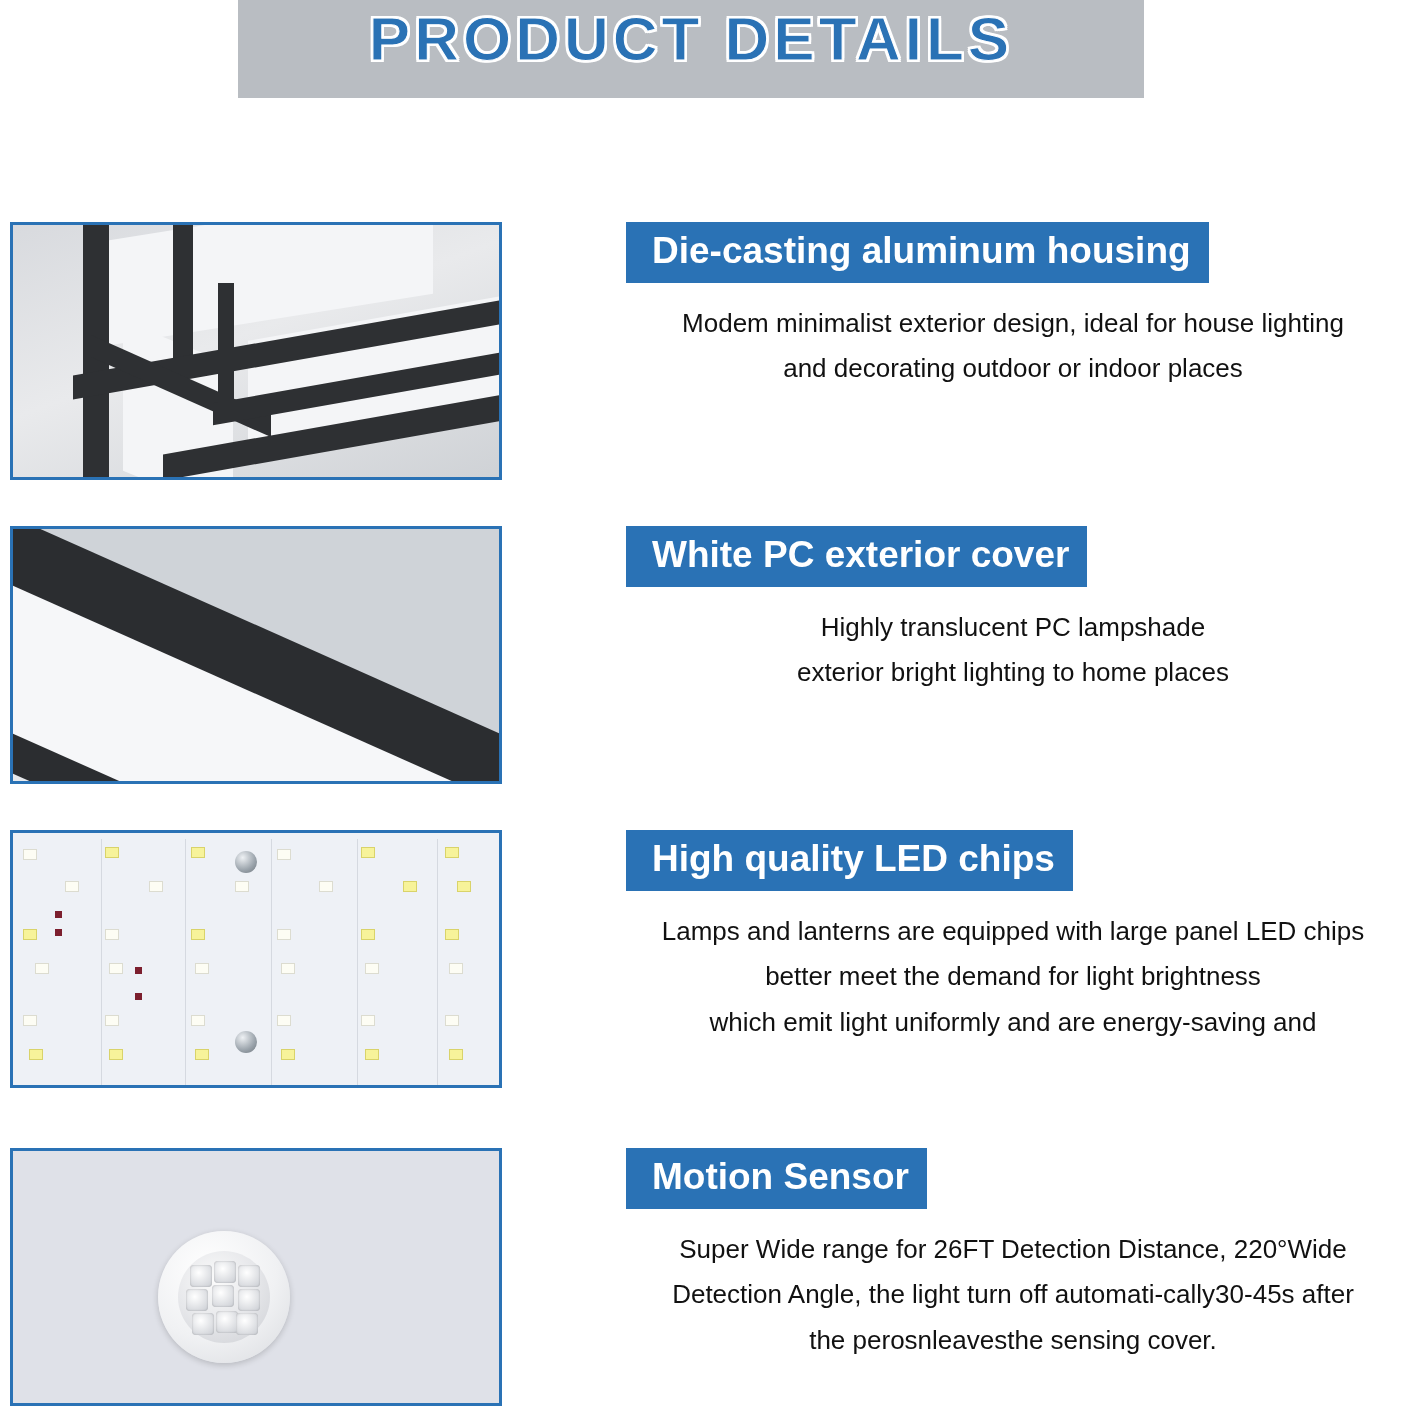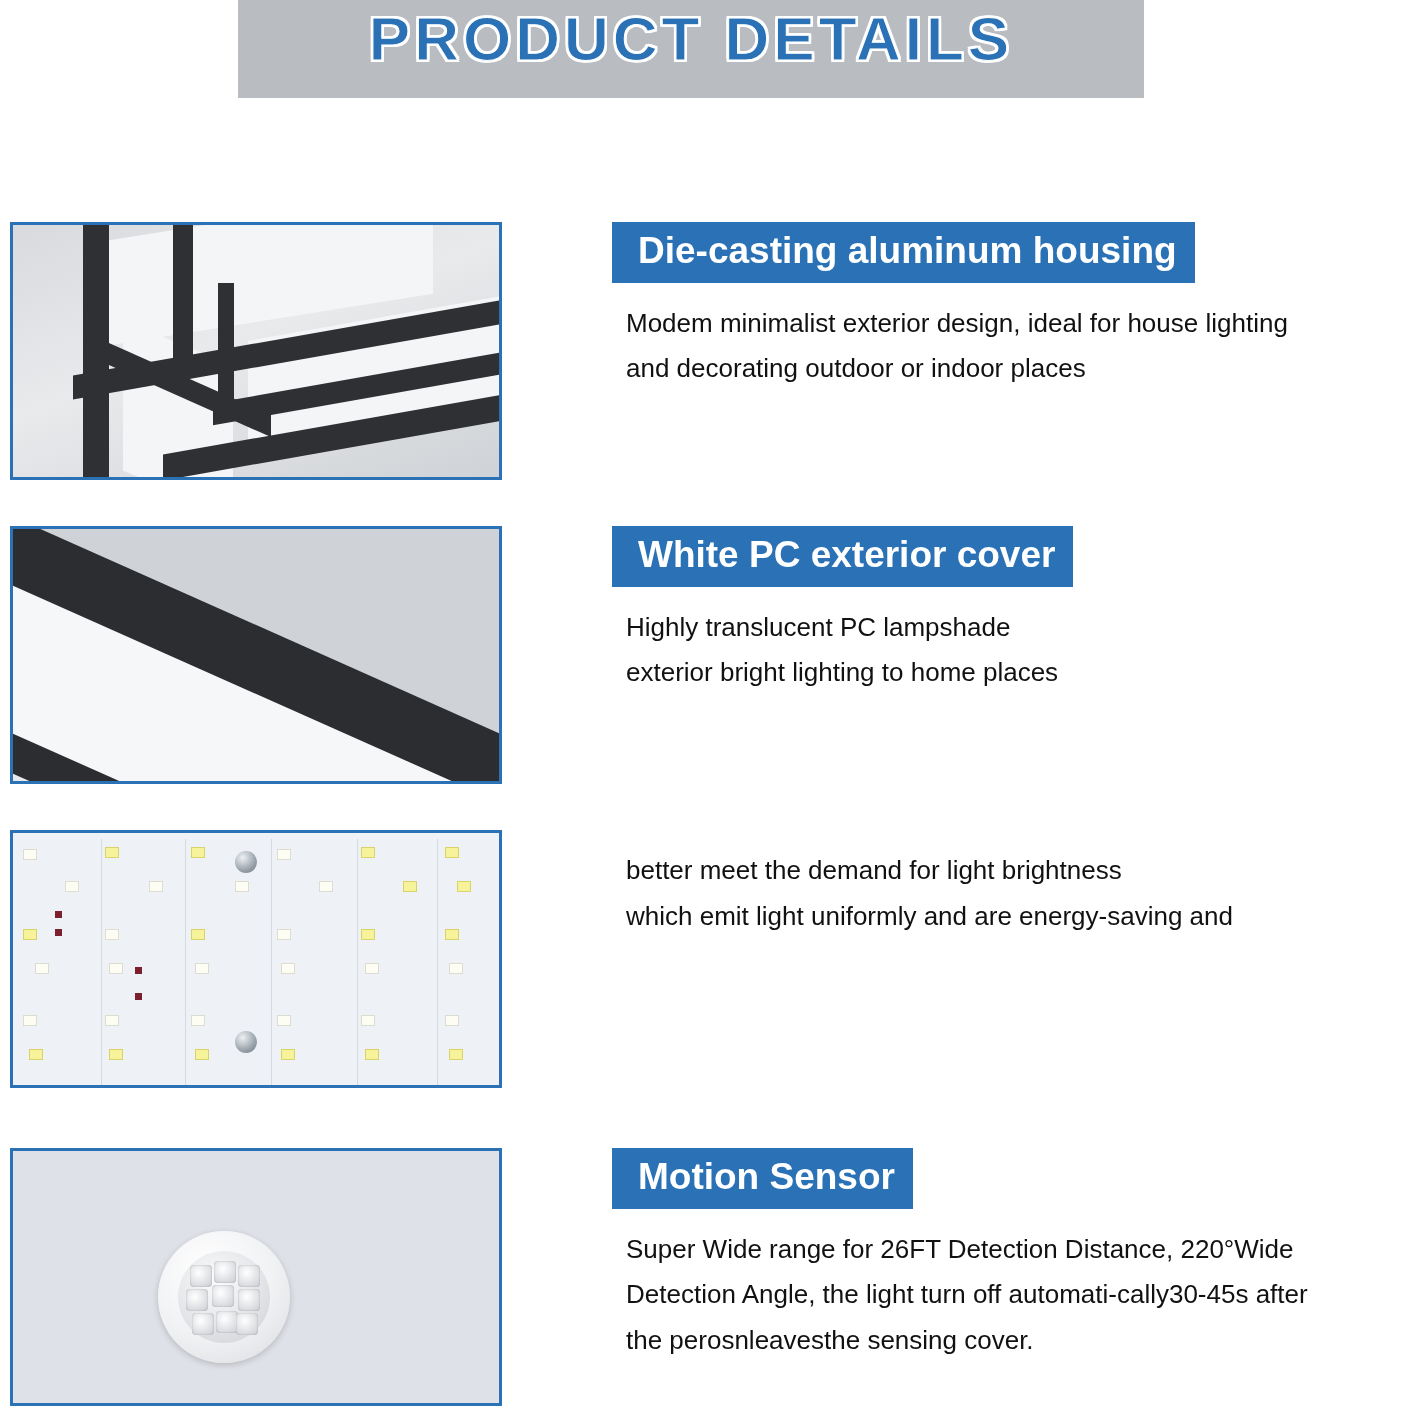--- a/index.html
+++ b/index.html
@@ -56,41 +56,41 @@
     position: absolute;
     left: 10px;
     width: 492px;
     border: 3px solid #2a72b5;
     box-sizing: border-box;
     overflow: hidden;
     background: #ddd;
   }
   .text-col {
     position: absolute;
-    left: 612px;
+    left: 626px;
     width: 760px;
   }
   .feature-title {
     display: inline-block;
     background: #2a72b5;
     color: #ffffff;
     font-size: 37px;
     font-weight: bold;
     padding: 10px 18px 12px 26px;
     line-height: 1.05;
     white-space: nowrap;
   }
   .feature-body {
     font-size: 26px;
     color: #111111;
     line-height: 1.75;
     margin-top: 18px;
     padding-left: 14px;
   }
-  .feature-body div { white-space: nowrap; }
+  .feature-body div { white-space: nowrap; text-align: center; }
 
   
   .p1 { top: 0; height: 258px; }
   .p1-bg {
     position: absolute; inset: 0;
     background: linear-gradient(160deg,#d8dade 0%, #e9eaec 45%, #cfd2d6 100%);
   }
   .p1 .glass {
     position: absolute;
     background: #f4f5f7;
@@ -248,21 +248,23 @@
 
     <div class="pad" style="left:42px; top:78px;"></div>
     <div class="pad" style="left:42px; top:96px;"></div>
     <div class="pad" style="left:122px; top:134px;"></div>
     <div class="pad" style="left:122px; top:160px;"></div>
 
     <div class="screw" style="left:222px; top:18px;"></div>
     <div class="screw" style="left:222px; top:198px;"></div>
   </div>
   <div class="text-col">
-    <div class="feature-body">
+    <div class="feature-title">High quality LED chips</div>
+    <div class="feature-body">
+      <div>Lamps and lanterns are equipped with large panel LED chips</div>
       <div>better meet the demand for light brightness</div>
       <div>which emit light uniformly and are energy-saving and</div>
     </div>
   </div>
 </div>
 
 <div class="row" style="top:1148px;">
   <div class="photo p4">
     <div class="p4-bg"></div>
     <div class="sensor-outer">

